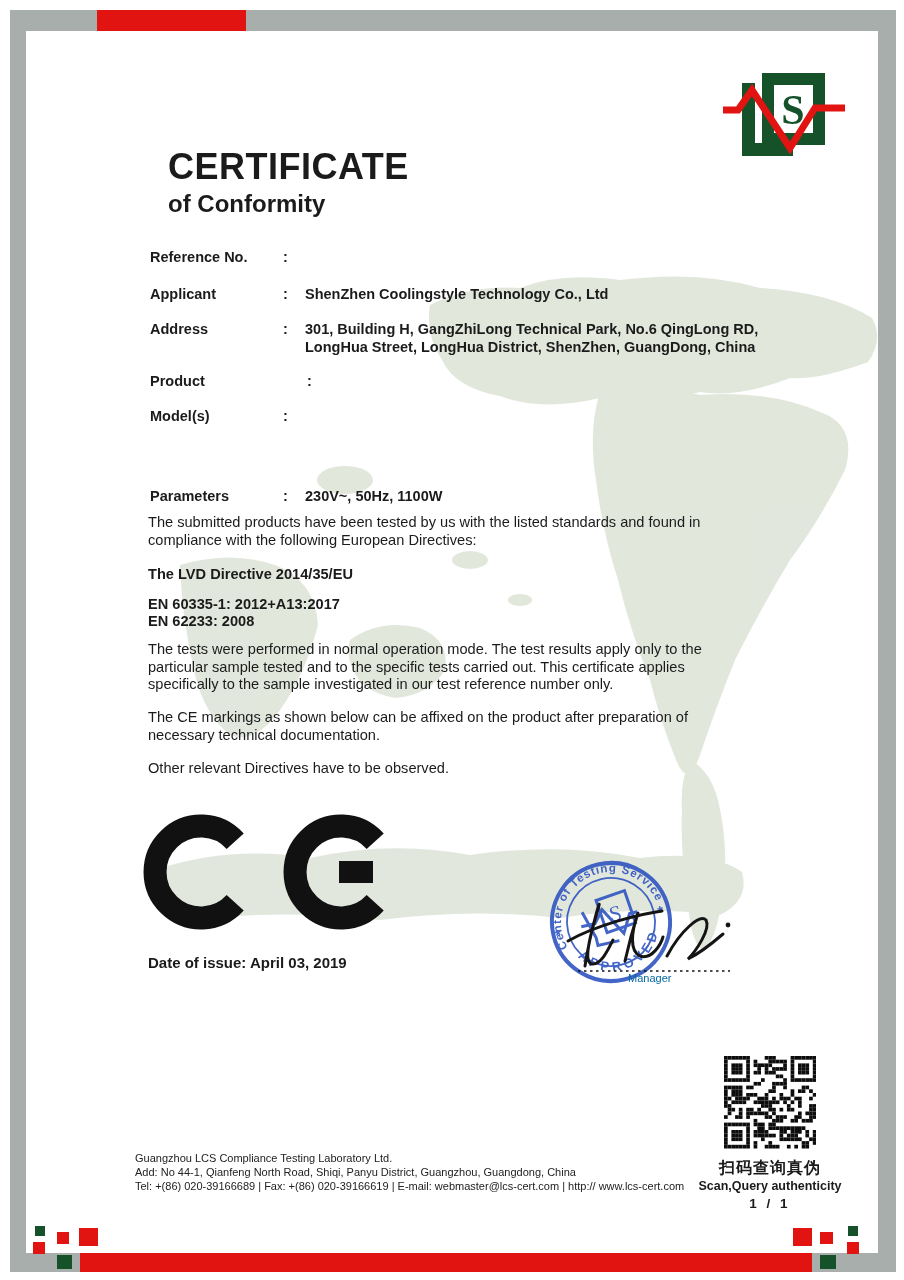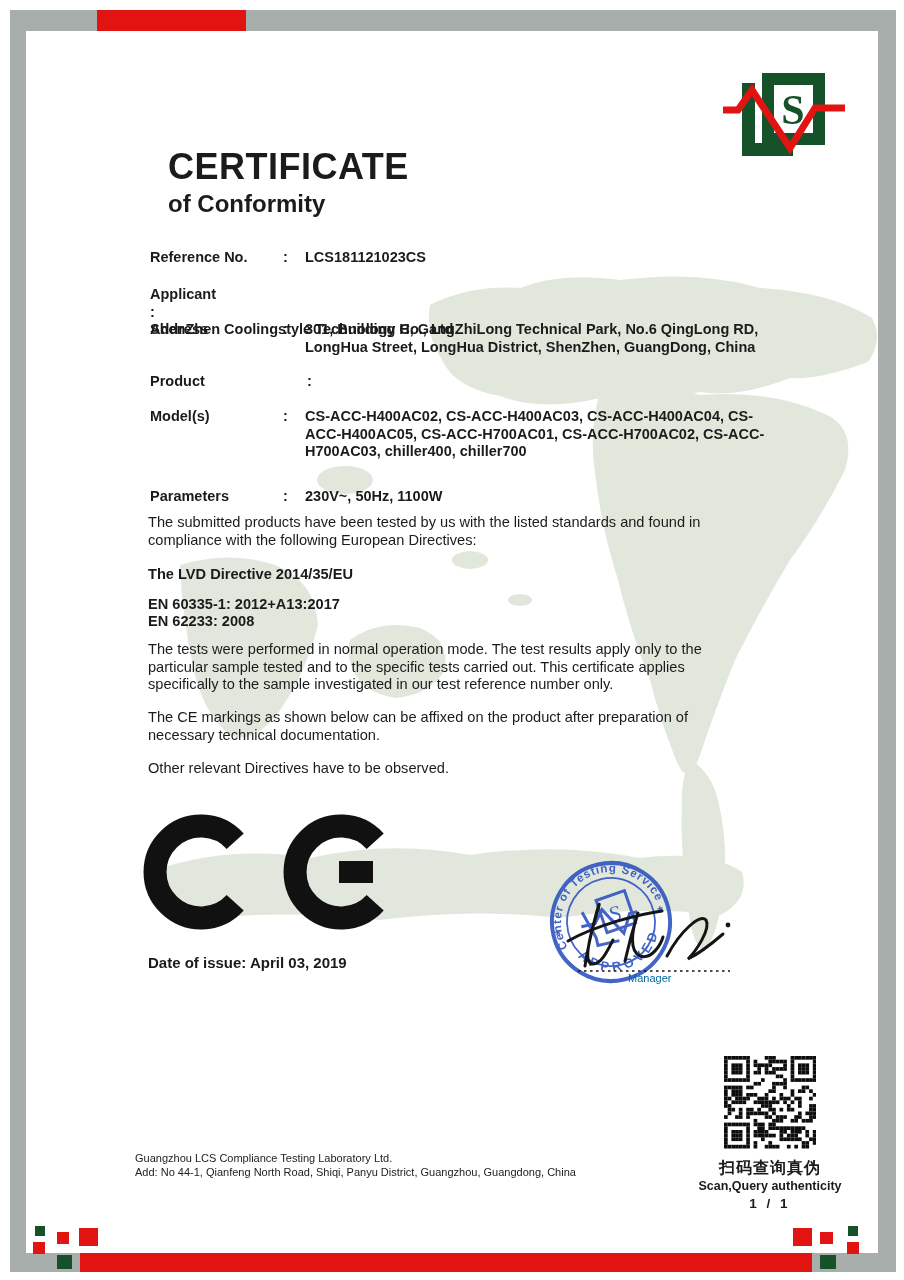--- a/index.html
+++ b/index.html
@@ -81,40 +81,38 @@
   </svg>
 
   <div class="abs" style="left:168px;top:146px;">
     <div class="title1">CERTIFICATE</div>
     <div class="title2">of Conformity</div>
   </div>
 
   <div class="frow" style="top:249px;">
     <div class="flabel">Reference No.</div>
     <div class="fcolon">:</div>
-    <div class="fvalue">LCS181121023CS</div>
-  </div>
-  <div class="frow" style="top:286px;flex-direction:column;">
+  </div>
+  <div class="frow" style="top:286px;">
     <div class="flabel">Applicant</div>
     <div class="fcolon">:</div>
     <div class="fvalue">ShenZhen Coolingstyle Technology Co., Ltd</div>
   </div>
   <div class="frow" style="top:321px;">
     <div class="flabel">Address</div>
     <div class="fcolon">:</div>
     <div class="fvalue">301, Building H, GangZhiLong Technical Park, No.6 QingLong RD, LongHua Street, LongHua District, ShenZhen, GuangDong, China</div>
   </div>
   <div class="frow" style="top:373px;gap:24px;">
     <div class="flabel">Product</div>
     <div class="fcolon">:</div>
   </div>
   <div class="frow" style="top:408px;">
     <div class="flabel">Model(s)</div>
     <div class="fcolon">:</div>
-    <div class="fvalue">CS-ACC-H400AC02, CS-ACC-H400AC03, CS-ACC-H400AC04, CS-ACC-H400AC05, CS-ACC-H700AC01, CS-ACC-H700AC02, CS-ACC-H700AC03, chiller400, chiller700</div>
   </div>
   <div class="frow" style="top:488px;">
     <div class="flabel">Parameters</div>
     <div class="fcolon">:</div>
     <div class="fvalue">230V~, 50Hz, 1100W</div>
   </div>
 
   <div class="para" style="top:514px;">The submitted products have been tested by us with the listed standards and found in compliance with the following European Directives:</div>
   <div class="para bold" style="top:566px;">The LVD Directive 2014/35/EU</div>
   <div class="para bold" style="top:596px;">EN 60335-1: 2012+A13:2017</div>
@@ -489,15 +487,16 @@
           <rect x="81.4" y="88.80000000000001" width="3.7" height="3.7" fill="#0d0d0d"></rect>
         </svg></div>
     <div class="qrcap-cn">扫码查询真伪</div>
     <div class="qrcap-en">Scan,Query authenticity</div>
     <div class="pageno">1 / 1</div>
   </div>
 
   <div class="footer">
     <div>Guangzhou LCS Compliance Testing Laboratory Ltd.</div>
     <div>Add: No 44-1, Qianfeng North Road, Shiqi, Panyu District, Guangzhou, Guangdong, China</div>
+    <div>Tel: +(86) 020-39166689  |  Fax: +(86) 020-39166619   |  E-mail: webmaster@lcs-cert.com  |  http:// www.lcs-cert.com</div>
   </div>
 
 </div>
 
 </body></html>

